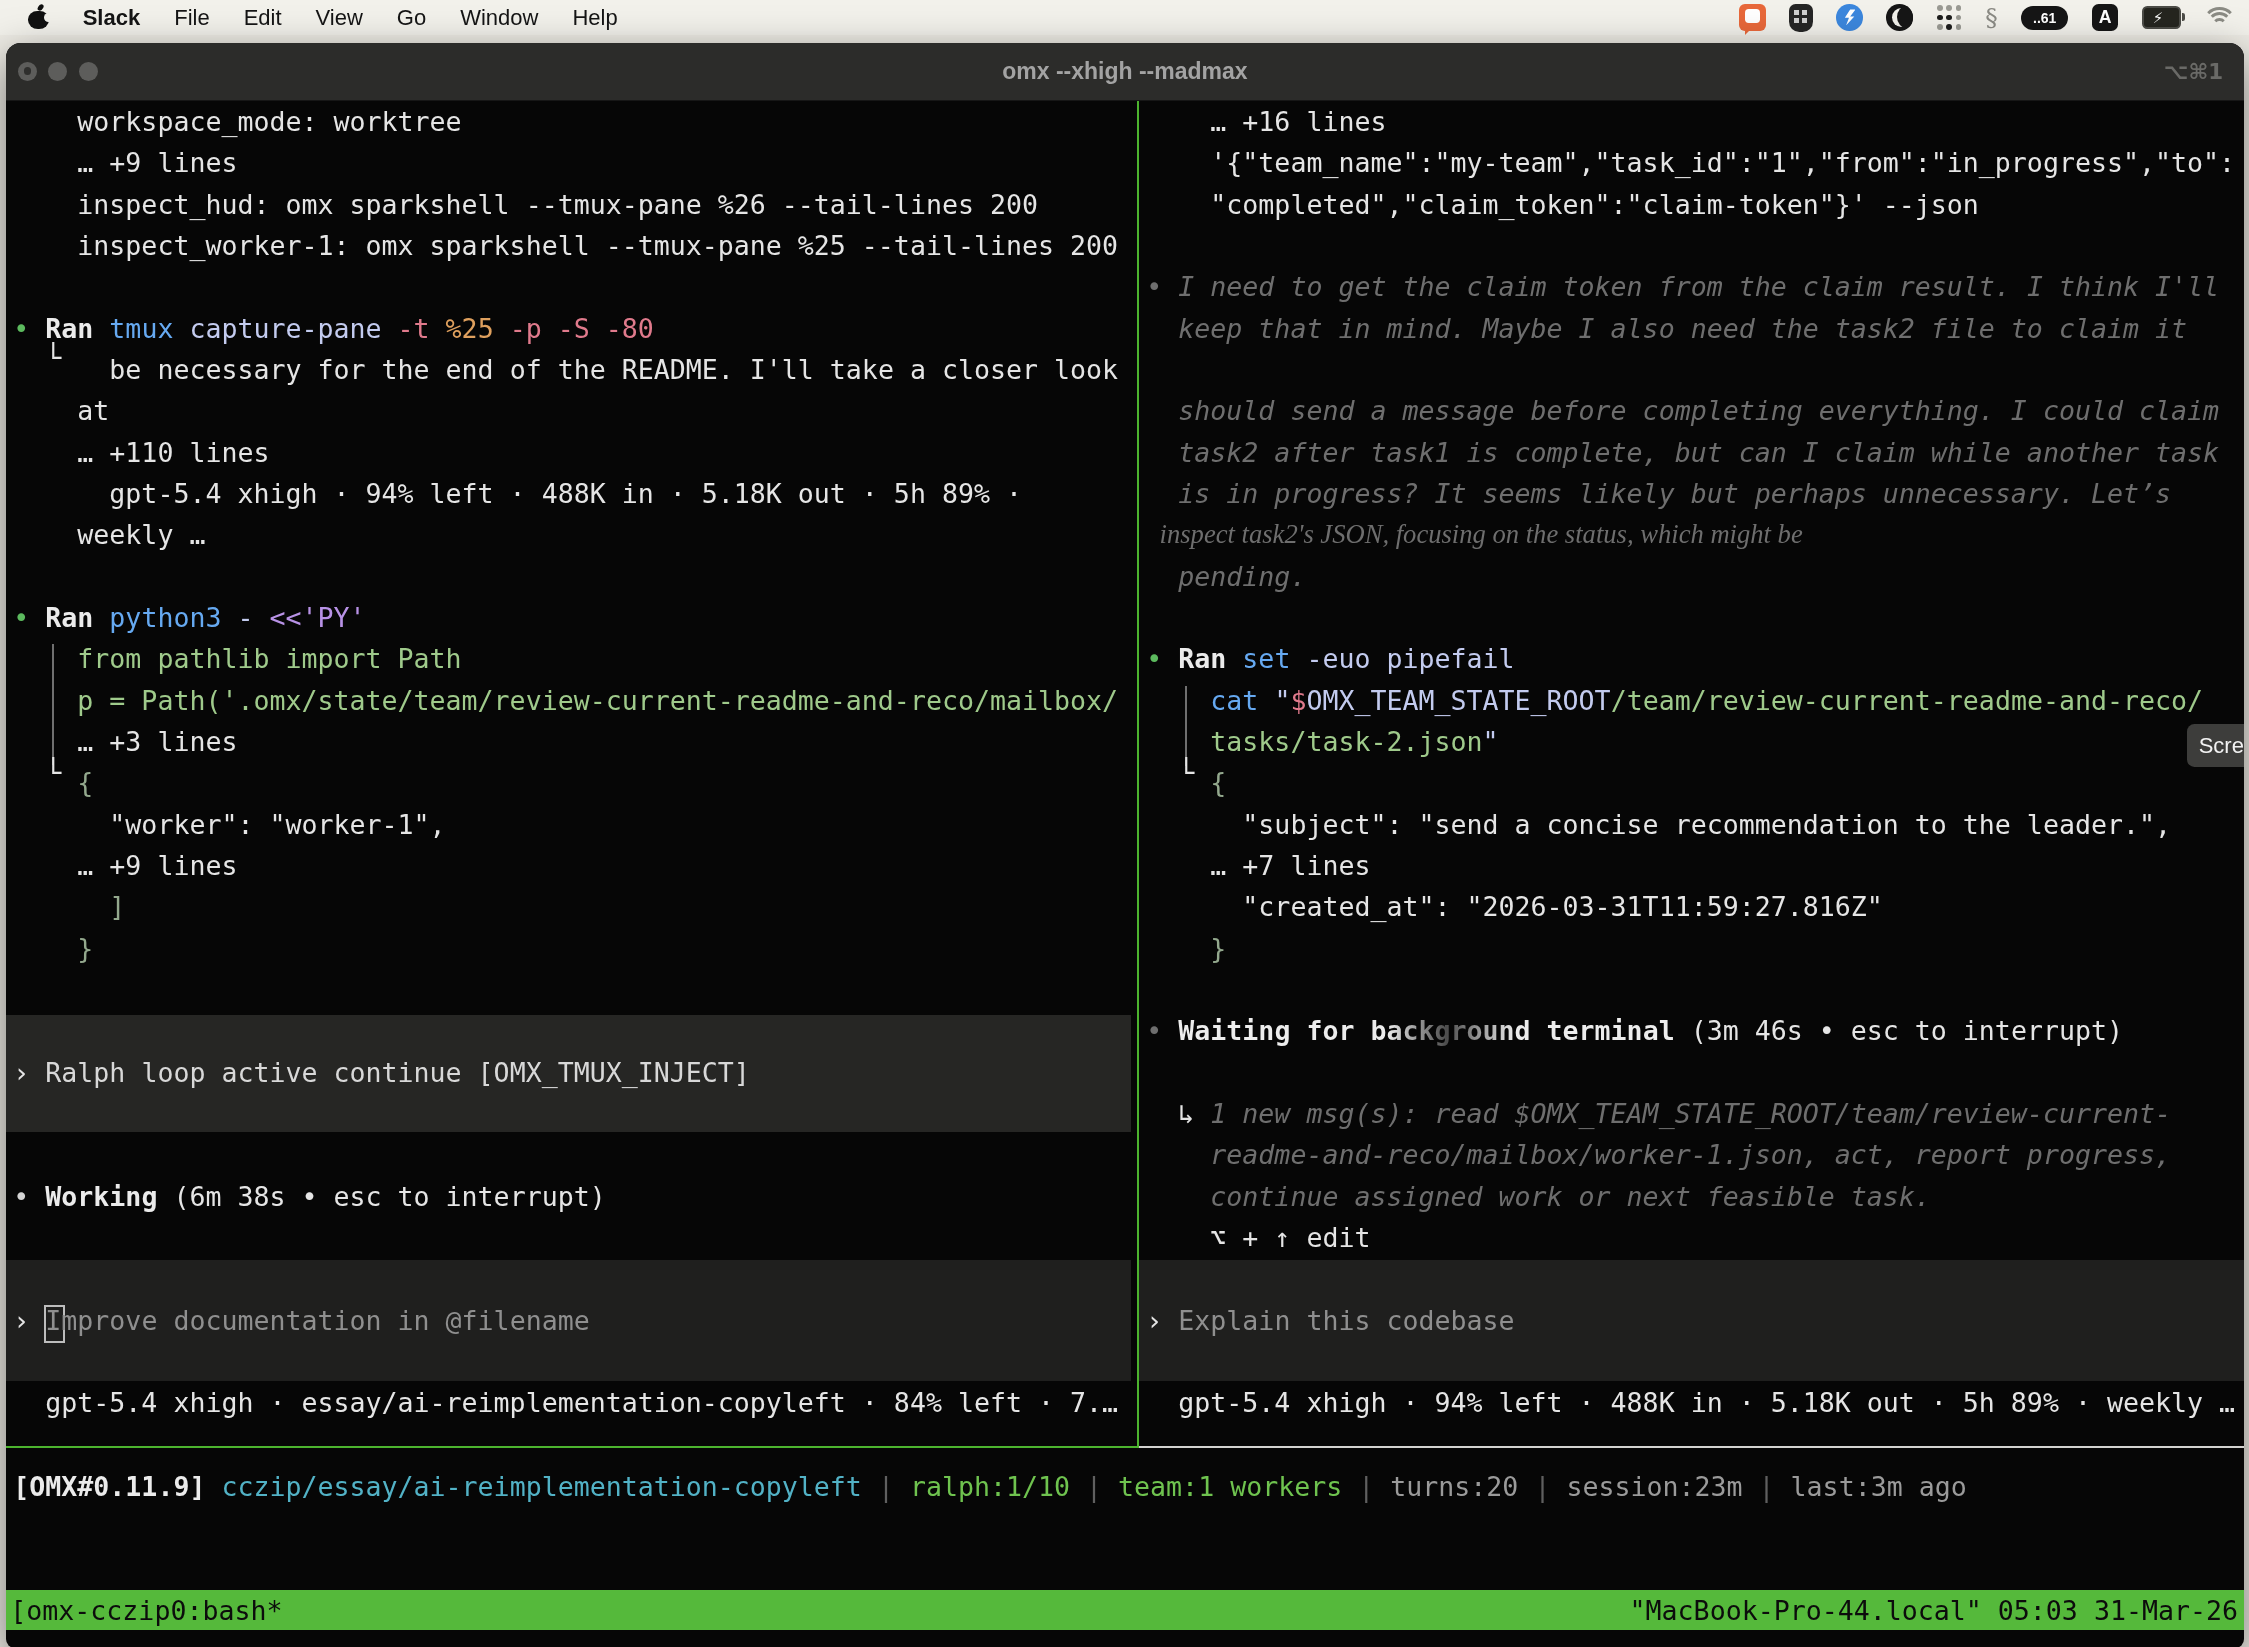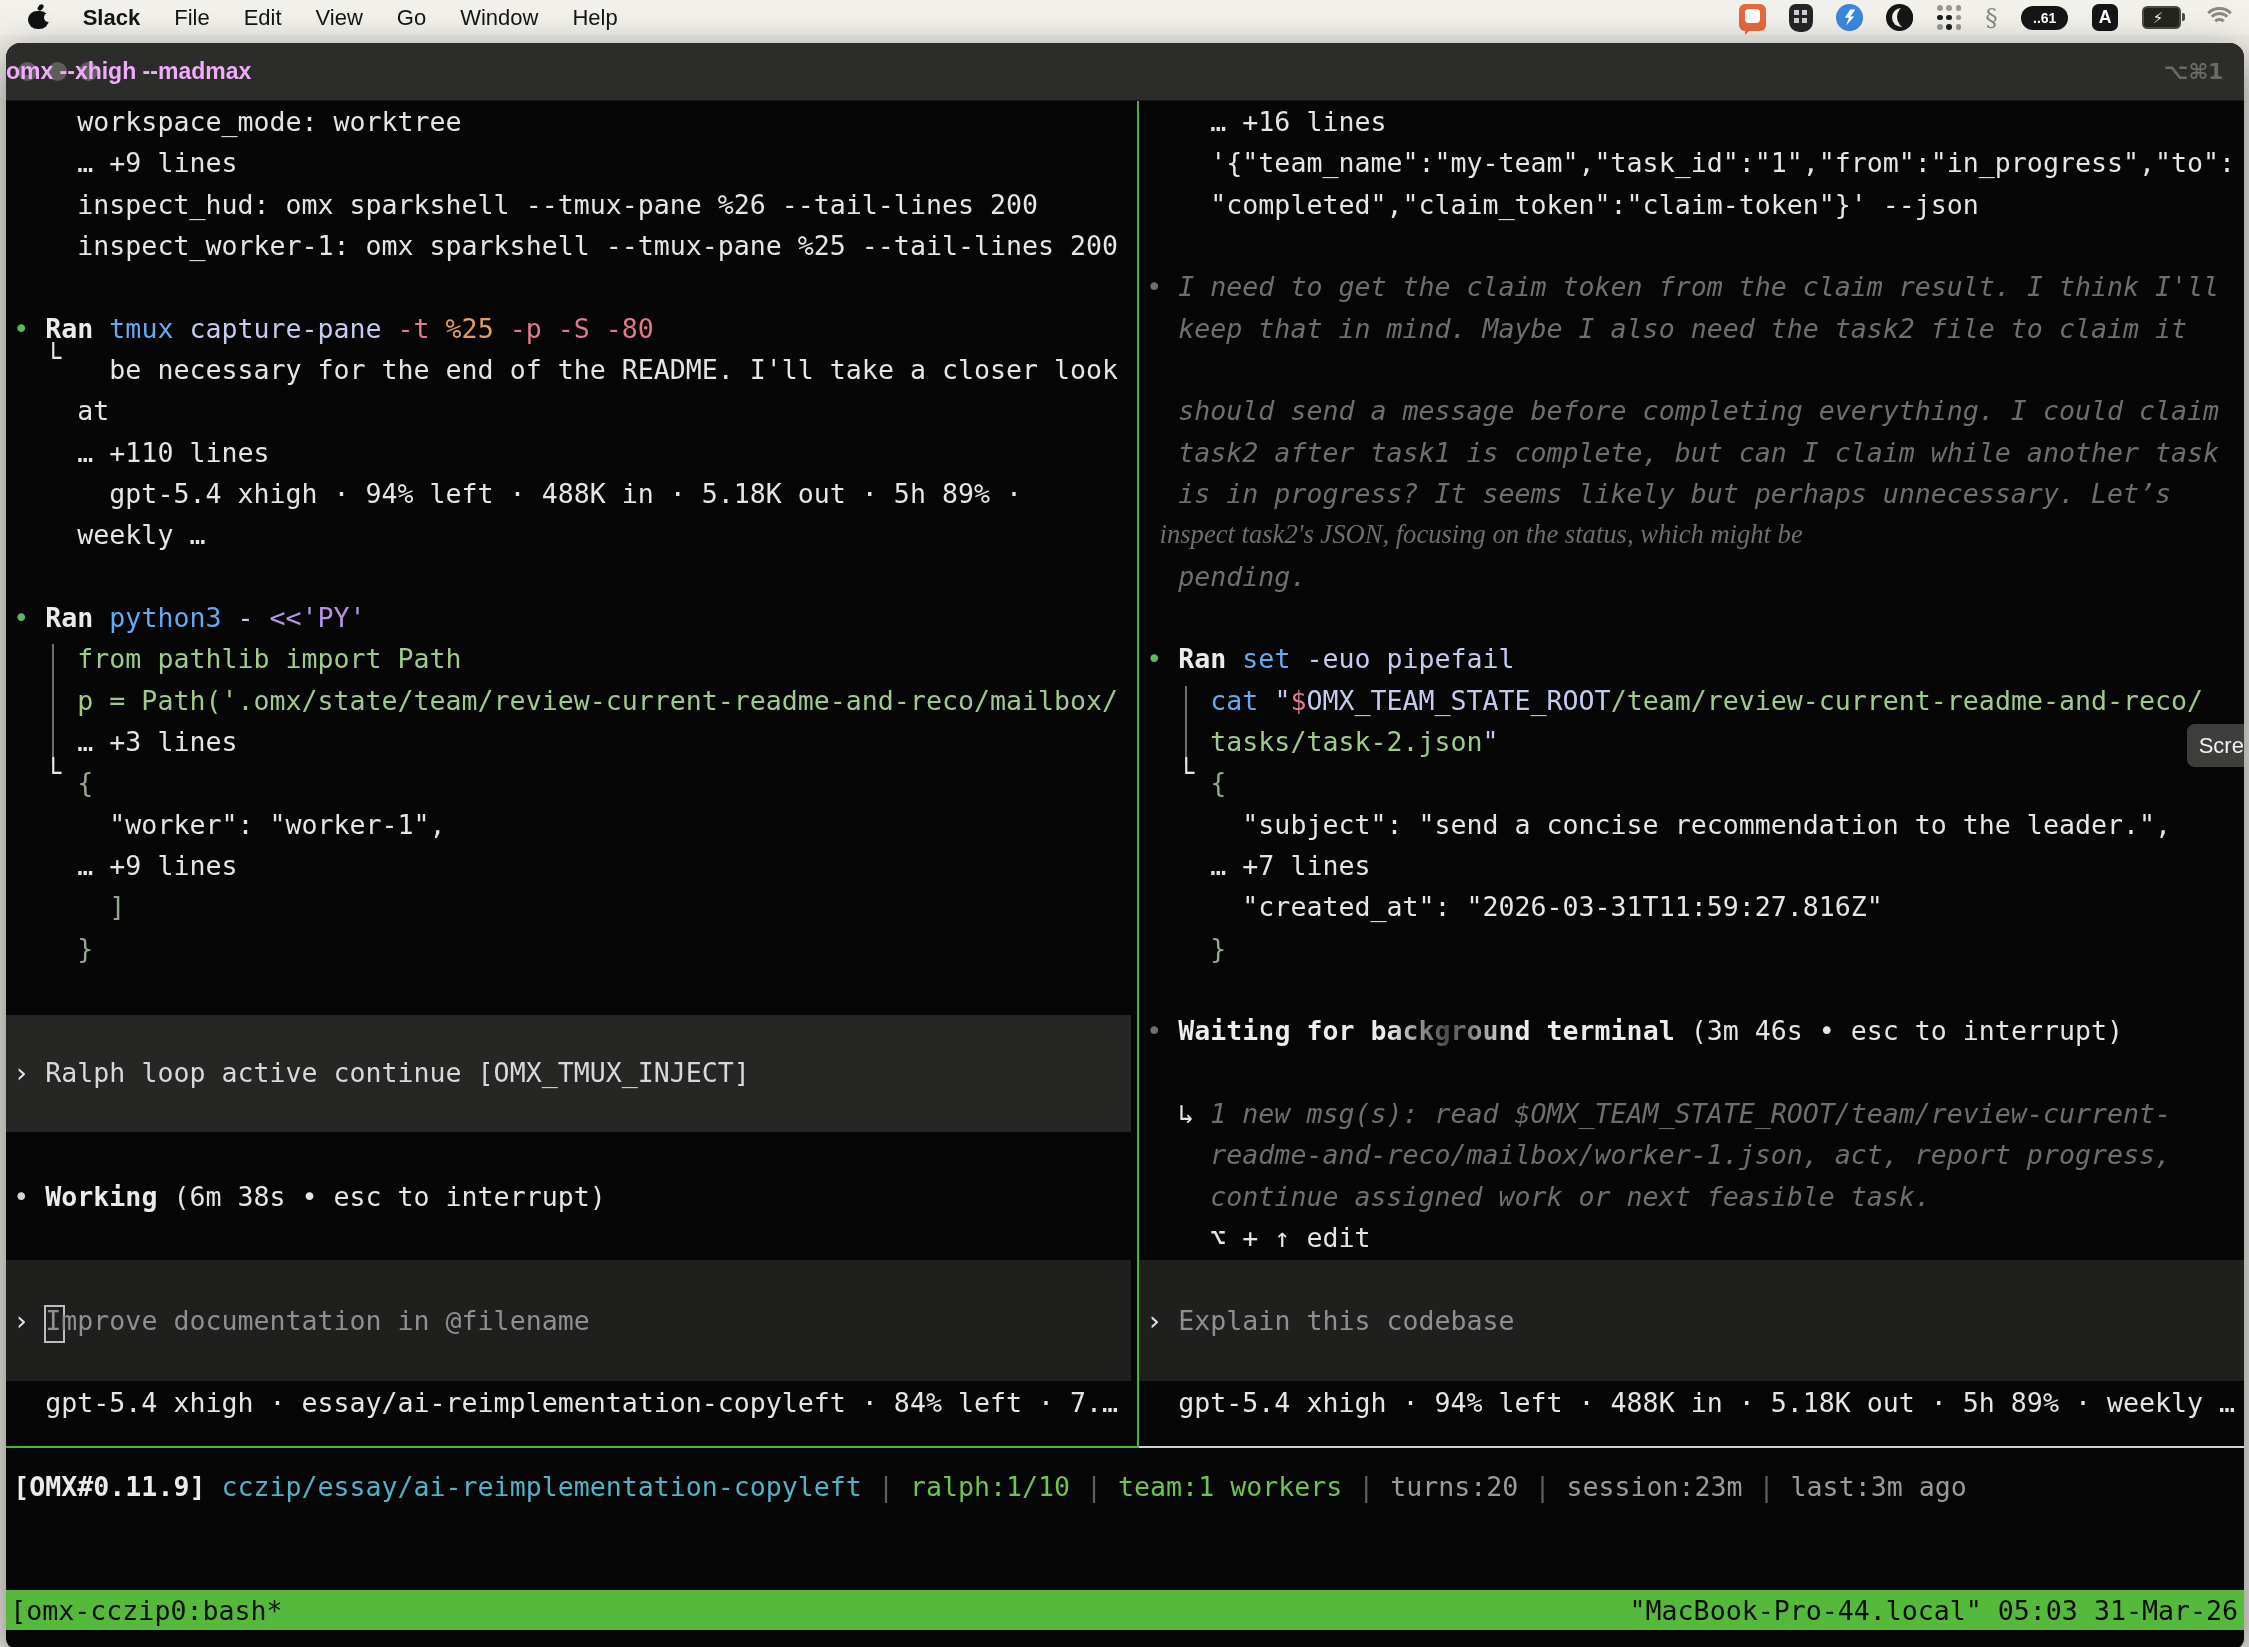--- a/index.html
+++ b/index.html
@@ -56,22 +56,22 @@
   
   .window{
     position:absolute;left:5.9px;top:43px;width:2238px;height:1605px;
     background:#060606;border-radius:14.8px 14.8px 8.9px 8.9px;overflow:hidden;
     box-shadow:0 14.8px 44px rgba(0,0,0,.5);
   }
   .titlebar{position:absolute;left:0;top:0;width:100%;height:57px;background:#2c2c2a;border-bottom:0.7px solid #161616;}
   .traffic{position:absolute;left:11.8px;top:18.5px;display:flex;gap:11.8px;}
   .traffic span{width:19px;height:19px;border-radius:50%;background:#5d5d5b;position:relative;}
   .traffic span.close::after{content:"";position:absolute;left:5.9px;top:5.9px;width:7.4px;height:7.4px;border-radius:50%;background:#2f2f2d;}
-  .win-title{position:absolute;left:0;right:0;top:0;height:57px;line-height:57px;text-align:left;
-    color:#f0abfc;font-weight:bold;font-size:23px;}
+  .win-title{position:absolute;left:0;right:0;top:0;height:57px;line-height:57px;text-align:center;
+    color:#a3a3a3;font-weight:bold;font-size:23px;}
   .win-shortcut{position:absolute;right:20.7px;top:0;height:57px;line-height:57px;color:#6a6a67;font-size:21.4px;
     font-family:"DejaVu Sans",sans-serif;font-weight:bold;}
   
   .pane{position:absolute;top:58px;height:1345px;overflow:hidden;}
   .pane-left{left:0;width:1131px;}
   .pane-right{left:1133px;width:1105px;}
   .divider-v{position:absolute;left:1131px;top:58px;width:2.2px;height:1347px;background:var(--green-border,#4cb32e);}
   .border-bottom-left{position:absolute;left:0;top:1403px;width:1131px;height:2.2px;background:var(--green-border,#4cb32e);}
   .border-bottom-right{position:absolute;left:1133px;top:1403px;width:1105px;height:2.2px;background:#d2d2d0;}
   .term-line{position:absolute;left:7.4px;height:41px;line-height:41px;white-space:pre;

